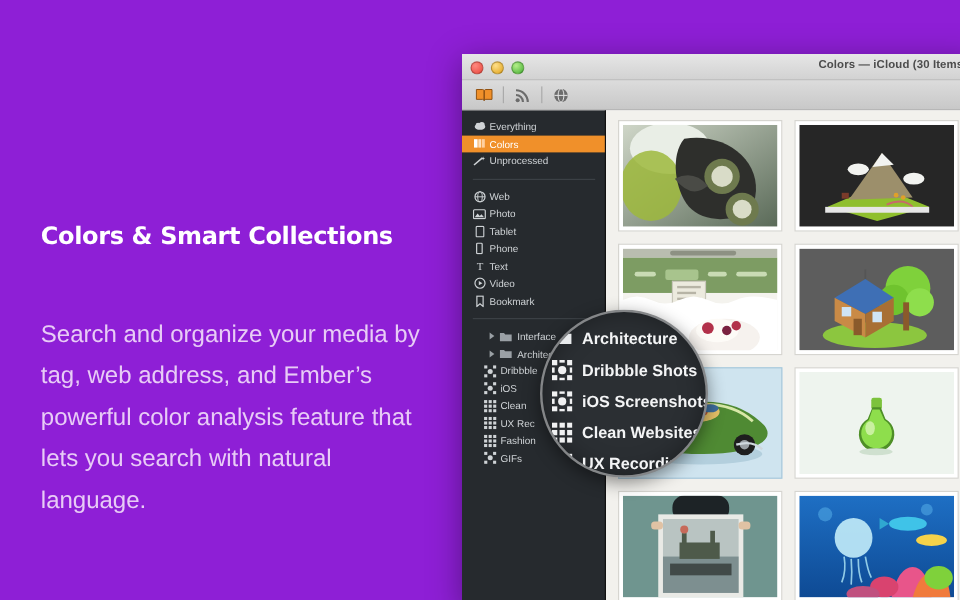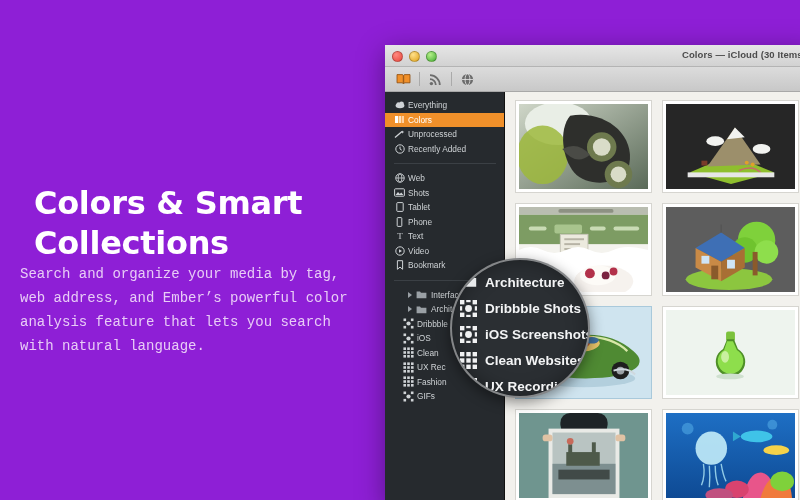--- a/index.html
+++ b/index.html
@@ -12,29 +12,29 @@
 
   
   #promo {
     position:absolute; left:0; top:0; width:400px; height:500px;
     padding:0 34px;
   }
   #promo-title {
     position:absolute; left:34px; top:184px; width:330px;
     font-family:"DejaVu Sans", sans-serif;
     font-weight:bold;
-    font-size:32px;
+    font-size:20px;
     line-height:1.24;
     color:#ffffff;
     letter-spacing:-0.3px;
   }
   #promo-body {
-    position:absolute; left:20px; top:262px; width:330px;
-    font-family:Liberation Mono, monospace;
-    font-size:14px;
+    position:absolute; left:34px; top:262px; width:330px;
+    font-family:Liberation Sans, sans-serif;
+    font-size:20px;
     line-height:1.72;
     color:#e8ccf6;
   }
 
   
   #window {
     position:absolute; left:385px; top:45px;
     width:430px; height:460px;
     background:#ffffff;
     box-shadow:0 6px 26px rgba(0,0,0,.38);
@@ -200,50 +200,41 @@
       <div class="s-item">
         <span class="ico">
           <svg width="11" height="9" viewBox="0 0 11 9">
               <line x1="1" y1="7.5" x2="8" y2="1.5" stroke="#cfd3d6" stroke-width="1.3"></line>
               <path d="M8.6 0.4l.5 1.2 1.2.5-1.2.5-.5 1.2-.5-1.2L6.9 2.1l1.2-.5z" fill="#cfd3d6"></path>
             </svg>
         </span>
         <span>Unprocessed</span>
       </div>
 
-      <div class="s-item">
-        <span class="ico">
-          <svg width="10" height="10" viewBox="0 0 10 10">
-              <circle cx="5" cy="5" r="4.2" fill="none" stroke="#cfd3d6" stroke-width="1"></circle>
-              <path d="M5 2.6V5l1.8 1.2" fill="none" stroke="#cfd3d6" stroke-width="1"></path>
-            </svg>
-        </span>
-        <span>Recently Added</span>
-      </div>
 
       <div class="s-sep"></div>
 
       <div class="s-item">
         <span class="ico">
           <svg width="10" height="10" viewBox="0 0 10 10">
               <circle cx="5" cy="5" r="4.2" fill="none" stroke="#cfd3d6" stroke-width="1"></circle>
               <ellipse cx="5" cy="5" rx="1.9" ry="4.2" fill="none" stroke="#cfd3d6" stroke-width=".8"></ellipse>
               <line x1=".8" y1="5" x2="9.2" y2="5" stroke="#cfd3d6" stroke-width=".8"></line>
             </svg>
         </span>
         <span>Web</span>
       </div>
       <div class="s-item">
         <span class="ico">
           <svg width="11" height="9" viewBox="0 0 11 9">
               <rect x=".6" y=".8" width="9.8" height="7.4" rx=".8" fill="none" stroke="#cfd3d6" stroke-width="1"></rect>
               <path d="M1.6 7l2.4-3 1.8 2 1.4-1.4 2.2 2.4z" fill="#cfd3d6"></path>
             </svg>
         </span>
-        <span>Shots</span>
+        <span>Photo</span>
       </div>
       <div class="s-item">
         <span class="ico">
           <svg width="8" height="10" viewBox="0 0 8 10">
               <rect x=".8" y=".6" width="6.4" height="8.8" rx=".8" fill="none" stroke="#cfd3d6" stroke-width="1"></rect>
             </svg>
         </span>
         <span>Tablet</span>
       </div>
       <div class="s-item">

